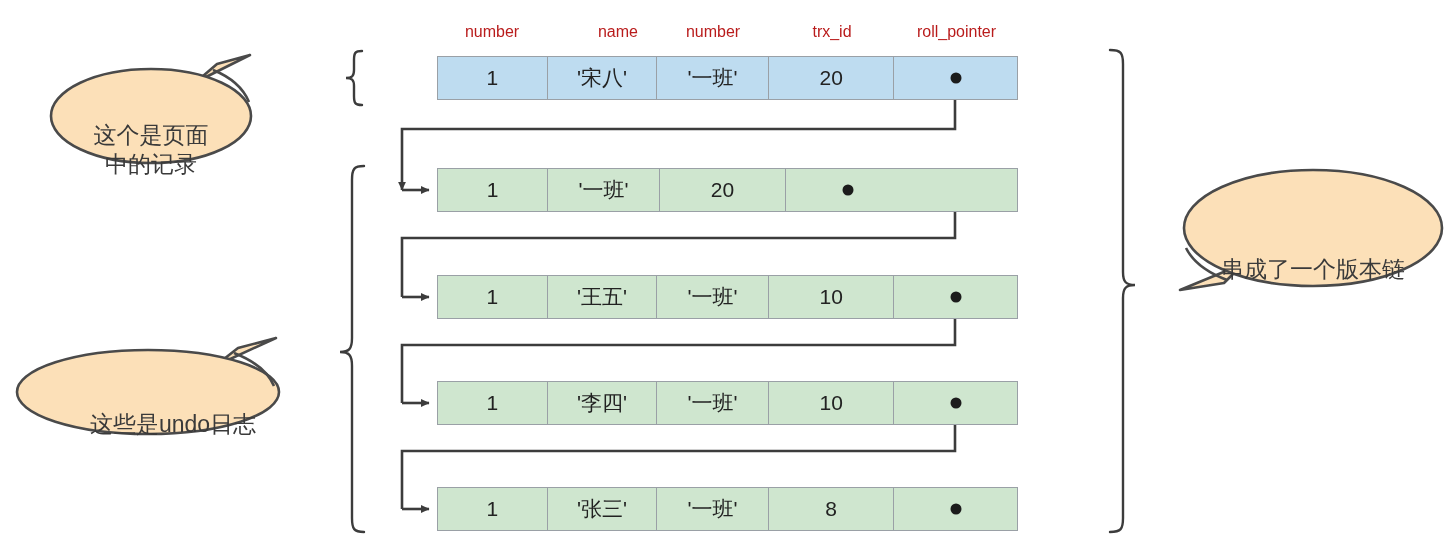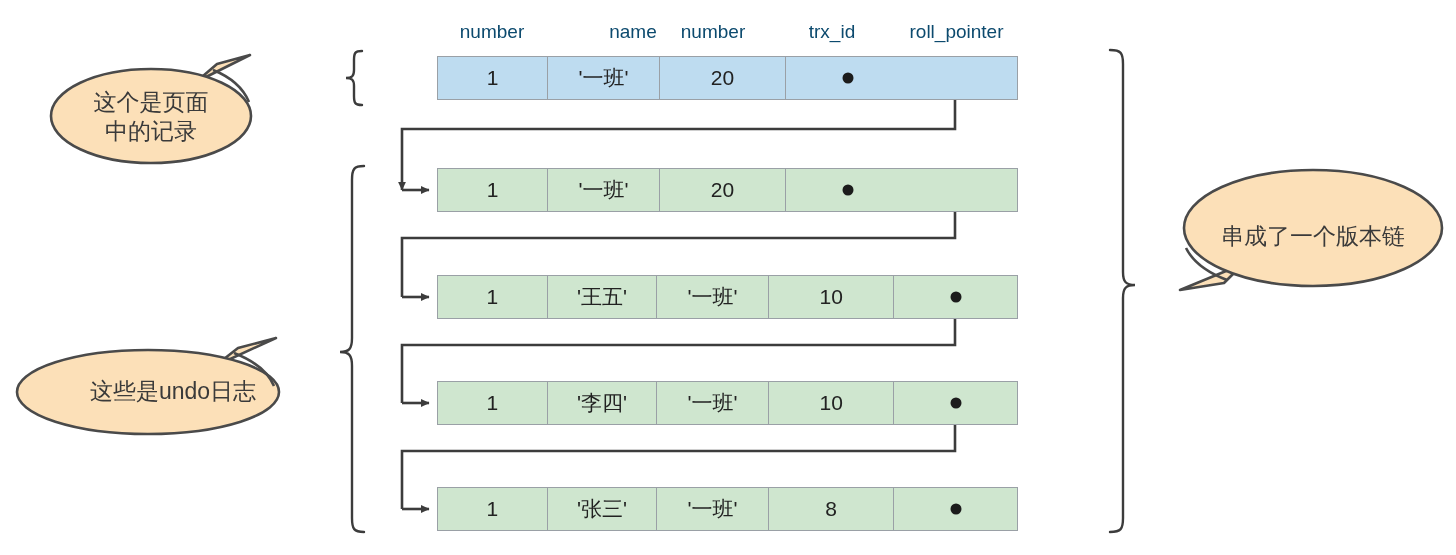--- a/index.html
+++ b/index.html
@@ -73,43 +73,44 @@
     transform: translate(-50%, -50%);
   }
 
   
   .hdr {
     position: absolute;
     top: 20px;
     height: 24px;
     line-height: 24px;
     text-align: center;
-    font-size: 19px;
-    color: #0c4a6e;
+    font-size: 16px;
+    color: #b91c1c;
     white-space: nowrap;
   }
 
   
   .bubble-text {
     position: absolute;
     text-align: center;
     font-size: 23px;
     color: #3a3a3a;
     line-height: 1.28;
     white-space: pre-line;
     pointer-events: none;
+    margin-top: 33px;
   }
 </style>
 </head>
 <body>
 
 <div id="stage">
 
   <div class="hdr" style="left:437px; width:110px;">number</div>
-  <div class="hdr" style="left:578px; width:110px;">name</div>
+  <div class="hdr" style="left:528px; width:110px;text-align:right;">name</div>
   <div class="hdr" style="left:657px; width:112px;">number</div>
   <div class="hdr" style="left:769px; width:126px;">trx_id</div>
   <div class="hdr" style="left:895px; width:123px;">roll_pointer</div>
 
   <svg class="layer-svg" viewBox="0 0 1456 555" xmlns="http://www.w3.org/2000/svg">
     <defs>
       <marker id="arrowhead" markerWidth="9" markerHeight="9" refX="8" refY="4.5" orient="auto" markerUnits="userSpaceOnUse">
         <path d="M0,0.6 L8.6,4.5 L0,8.4 z" fill="#3c3c3c"></path>
       </marker>
     </defs>
@@ -155,20 +156,21 @@
                L1123,272
                C1123,282 1126,285 1135,285
                C1126,285 1123,288 1123,298
                L1123,518
                C1123,529 1121,532 1110,532"></path>
     </g>
   </svg>
 
   <div class="rec-row blue" style="left:437px; top:56px; width:581px;">
     <div class="cell c-number">1</div>
+    <div class="cell c-name">'宋八'</div>
     <div class="cell c-class">'一班'</div>
     <div class="cell c-trx">20</div>
     <div class="cell c-roll">
       <span class="dot"></span>
     </div>
   </div>
 
   <div class="rec-row green" style="left:437px; top:168px; width:581px;">
     <div class="cell c-number">1</div>
     <div class="cell c-class">'一班'</div>

